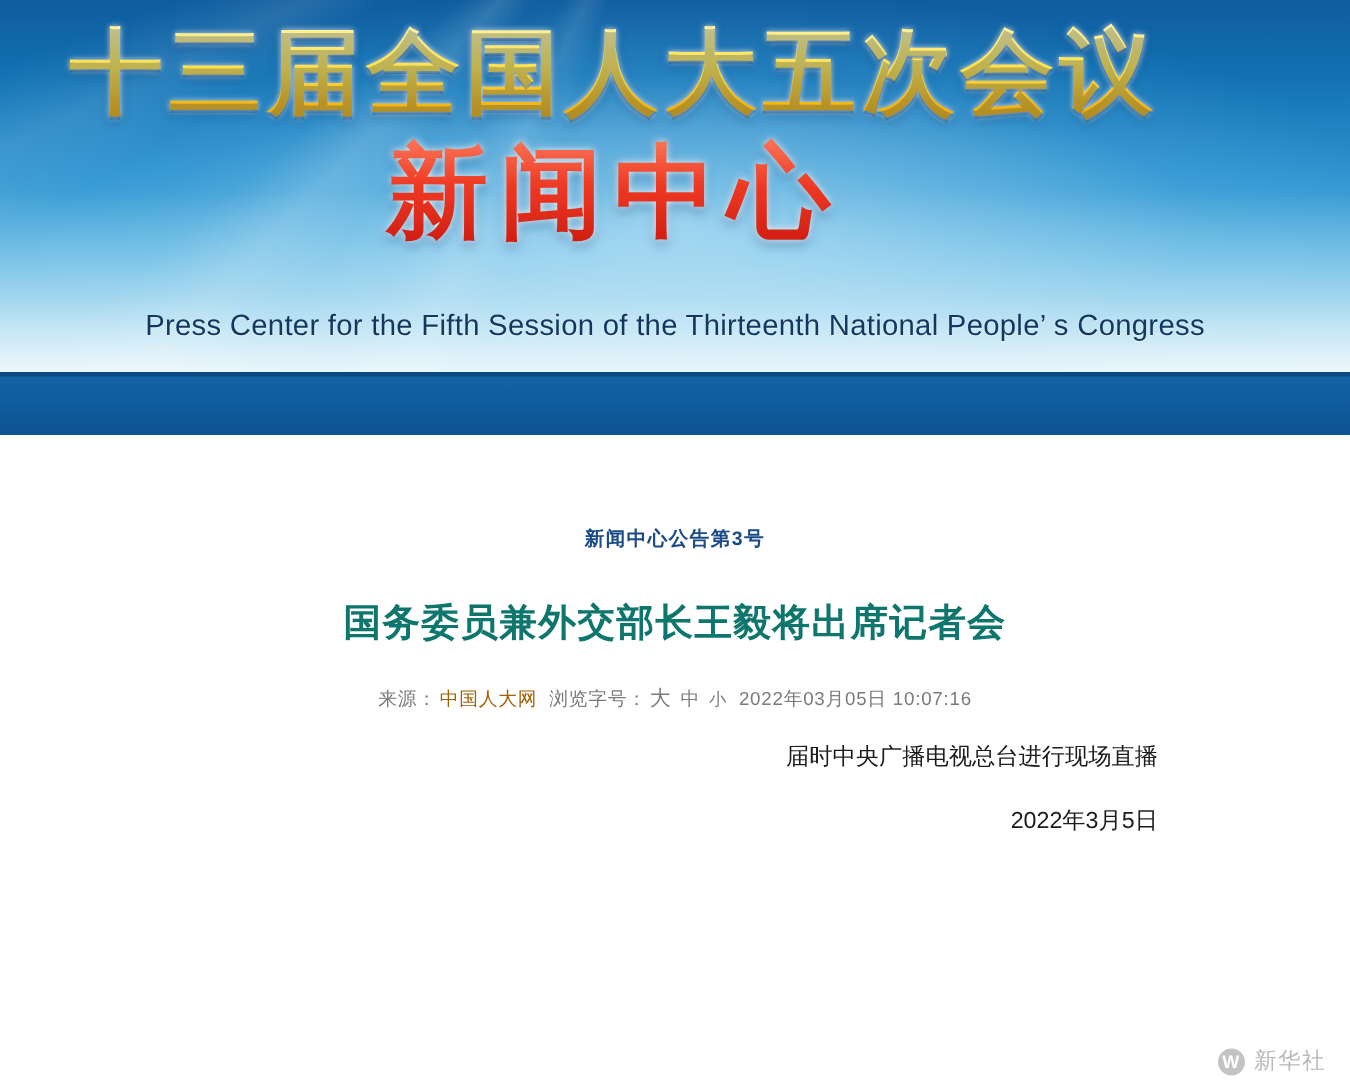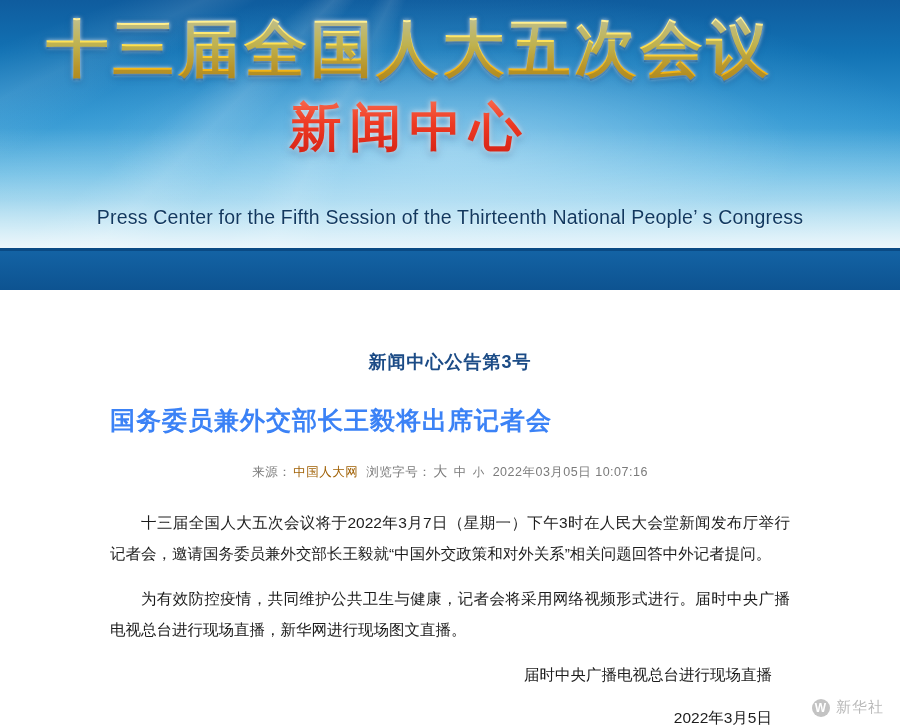--- a/index.html
+++ b/index.html
@@ -103,21 +103,21 @@
     background: linear-gradient(180deg, #fff6b0 0%, #ffe04a 45%, #f5b91a 75%, #e8a400 100%);
     -webkit-background-clip: text;
     background-clip: text;
     -webkit-text-fill-color: transparent;
     text-shadow: 0 2px 0 rgba(0,40,90,0.25);
     filter: drop-shadow(0 0 2px rgba(255,255,255,0.8)) drop-shadow(0 2px 3px rgba(0,60,120,0.45));
   }
   .title-line2 {
     font-family: "Liberation Serif", serif;
     font-weight: bold;
-    font-size: 52px;
+    font-size: 68px;
     letter-spacing: 8px;
     line-height: 92px;
     color: #e8342a;
     background: linear-gradient(180deg, #ff8a6a 0%, #ee3a23 45%, #c8140c 100%);
     -webkit-background-clip: text;
     background-clip: text;
     -webkit-text-fill-color: transparent;
     filter: drop-shadow(0 0 3px rgba(255,255,255,0.95)) drop-shadow(0 3px 3px rgba(0,60,120,0.35));
     margin-top: -4px;
   }
@@ -162,29 +162,30 @@
     box-sizing: border-box;
   }
   .article {
     width: 680px;
     margin: 0 auto;
   }
   .bulletin-no {
     text-align: center;
     font-family: "Liberation Sans", sans-serif;
     font-weight: bold;
-    font-size: 18px;
+    font-size: 13px;
     color: #1b4b86;
     letter-spacing: 1px;
   }
   .headline {
+    text-align: center;
     font-family: "Liberation Sans", sans-serif;
     font-weight: bold;
     font-size: 25px;
-    color: #3b82f6;
+    color: #0f766e;
     letter-spacing: 1px;
     margin-top: 30px;
   }
   .meta {
     margin-top: 26px;
     text-align: center;
     font-size: 12.5px;
     color: #7b7b7b;
     letter-spacing: 0.5px;
   }
@@ -278,24 +279,20 @@
     <div class="article">
 
       <div class="bulletin-no">新闻中心公告第3号</div>
 
       <h1 class="headline">国务委员兼外交部长王毅将出席记者会</h1>
 
       <div class="meta">
         <span class="meta-item">来源：</span><a class="meta-link" href="#">中国人大网</a><span class="meta-sep"></span><span class="meta-item">浏览字号：</span><a class="meta-link size-big" href="#">大</a><span class="meta-sep"></span><a class="meta-link size-mid" href="#">中</a><span class="meta-sep"></span><a class="meta-link size-small" href="#">小</a><span class="meta-sep"></span><span class="meta-item">2022年03月05日 10:07:16</span>
       </div>
 
-      <div class="body-text">
-        <p>十三届全国人大五次会议将于2022年3月7日（星期一）下午3时在人民大会堂新闻发布厅举行记者会，邀请国务委员兼外交部长王毅就“中国外交政策和对外关系”相关问题回答中外记者提问。</p>
-        <p>为有效防控疫情，共同维护公共卫生与健康，记者会将采用网络视频形式进行。届时中央广播电视总台进行现场直播，新华网进行现场图文直播。</p>
-      </div>
 
       <div class="signature">届时中央广播电视总台进行现场直播</div>
       <div class="date-line">2022年3月5日</div>
 
     </div>
   </div>
 
   <div class="watermark">
     <span class="wb-logo">W</span>
     <span>新华社</span>

